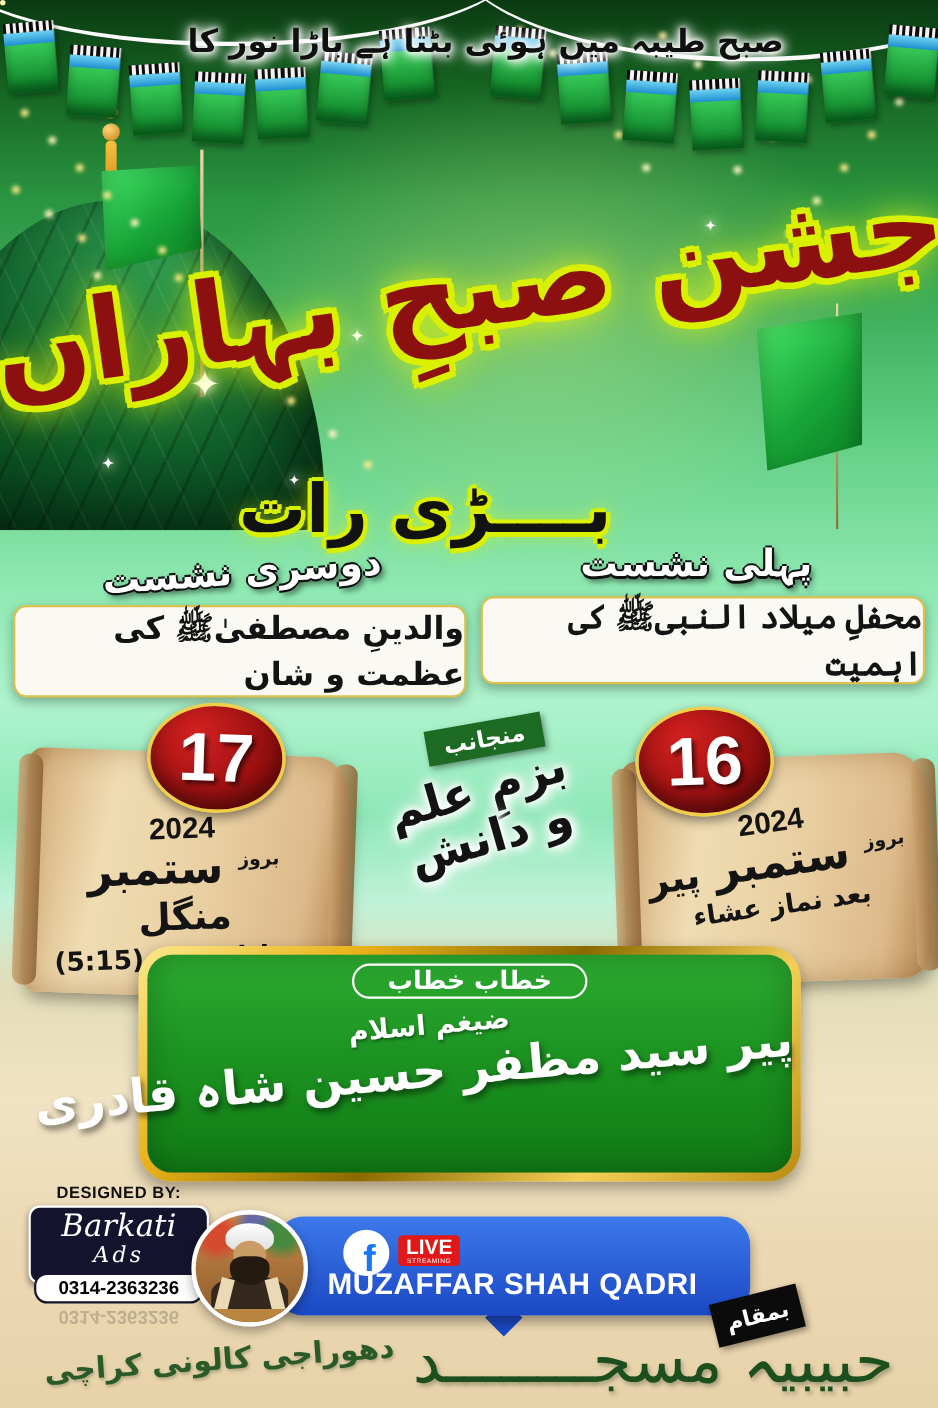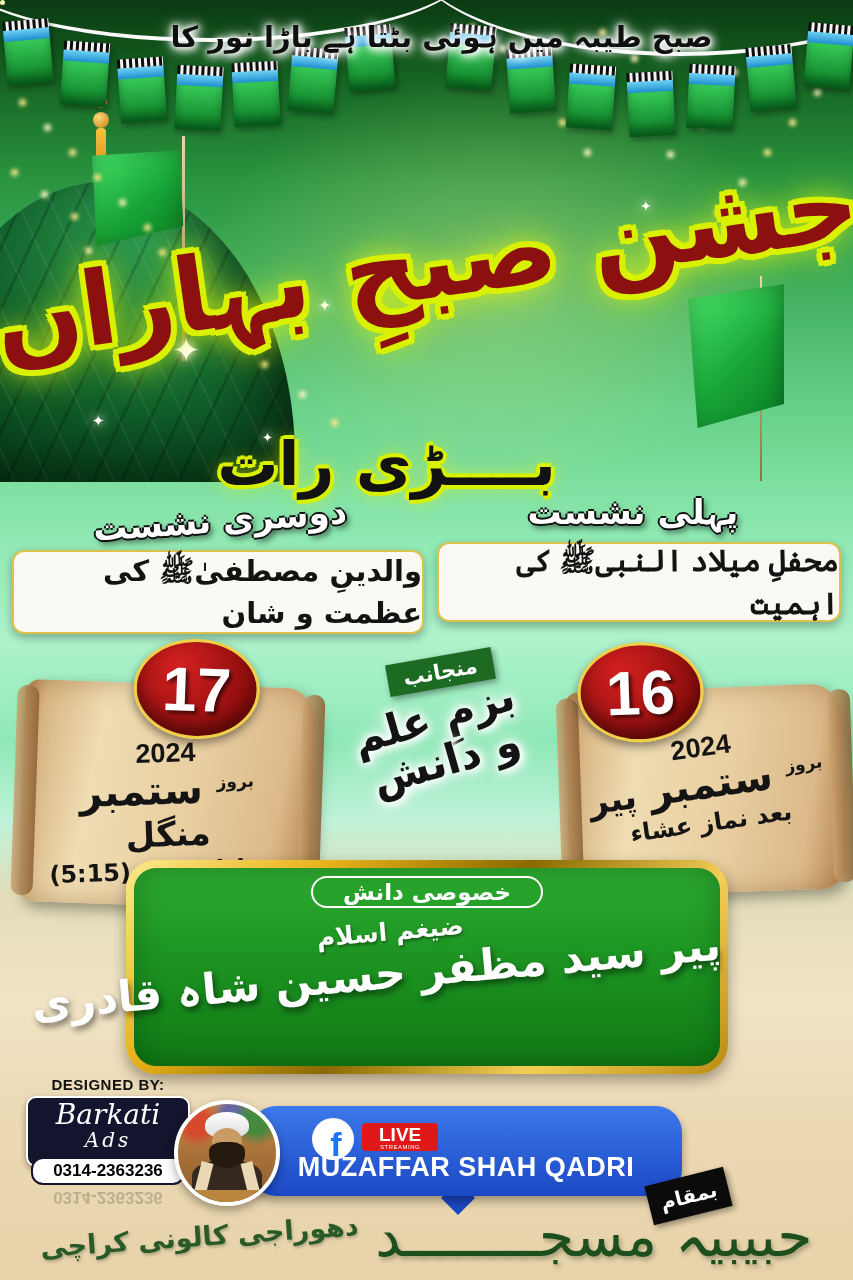--- a/index.html
+++ b/index.html
@@ -182,21 +182,21 @@
   .ph-desk{left:0;bottom:0;width:98px;height:12px;background:#b9853f;}
 
   
   .blue-banner{left:250px;top:1106px;width:432px;height:90px;border-radius:26px;
     background:linear-gradient(180deg,#3c79ea,#1b48c4);box-shadow:0 5px 10px rgba(0,0,0,.35);z-index:4;}
   .fb-circle{position:absolute;left:62px;top:12px;width:42px;height:42px;border-radius:50%;background:#fff;
     display:flex;align-items:flex-end;justify-content:center;overflow:hidden;}
   .fb-f{color:#1877f2;font-size:34px;font-weight:bold;font-family:"Liberation Sans",sans-serif;
     line-height:.9;margin-right:-6px;}
   .live-badge{position:absolute;left:112px;top:17px;background:#e01818;border-radius:4px;
-    padding:2px 17px 1px;text-align:center;color:#fff;font-family:"Liberation Sans",sans-serif;}
+    padding:2px 7px 1px;text-align:center;color:#fff;font-family:"Liberation Sans",sans-serif;}
   .live-word{font-size:19px;font-weight:bold;line-height:1;}
   .live-sub{font-size:6px;letter-spacing:.5px;line-height:1;}
   .cap{color:#fff;font-weight:bold;font-family:"Liberation Sans",sans-serif;letter-spacing:.5px;}
   .cap1{position:absolute;left:178px;top:13px;font-size:27px;}
   .cap2{position:absolute;left:0;right:0;top:46px;text-align:center;font-size:27px;}
   .banner-tail{left:446px;top:1186px;width:24px;height:24px;background:#1b48c4;transform:rotate(45deg);z-index:3;}
 
   
   .venue-badge{left:648px;top:1176px;background:#0b0b0b;color:#fff;font-size:20px;font-weight:bold;
     padding:8px 12px;transform:rotate(-14deg);direction:rtl;z-index:6;box-shadow:2px 3px 6px rgba(0,0,0,.4);}
@@ -348,21 +348,21 @@
     </div>
   </div>
 
   <div class="abs organizer">
     <div class="org-label">منجانب</div>
     <div class="org-name">بزمِ علم و دانش</div>
   </div>
 
   <div class="abs kb-wrap">
     <div class="kb">
-      <div class="khitab-pill">خصوصی دانش</div>
+      <div class="khitab-pill">خطاب خطاب</div>
       <div class="kb-rot">
         <div class="honorific">ضیغم اسلام</div>
         <div class="speaker-name">پیر سید مظفر حسین شاہ قادری</div>
       </div>
     </div>
   </div>
 
   <div class="abs designer">
     <div class="des-label">DESIGNED BY:</div>
     <div class="des-box">

